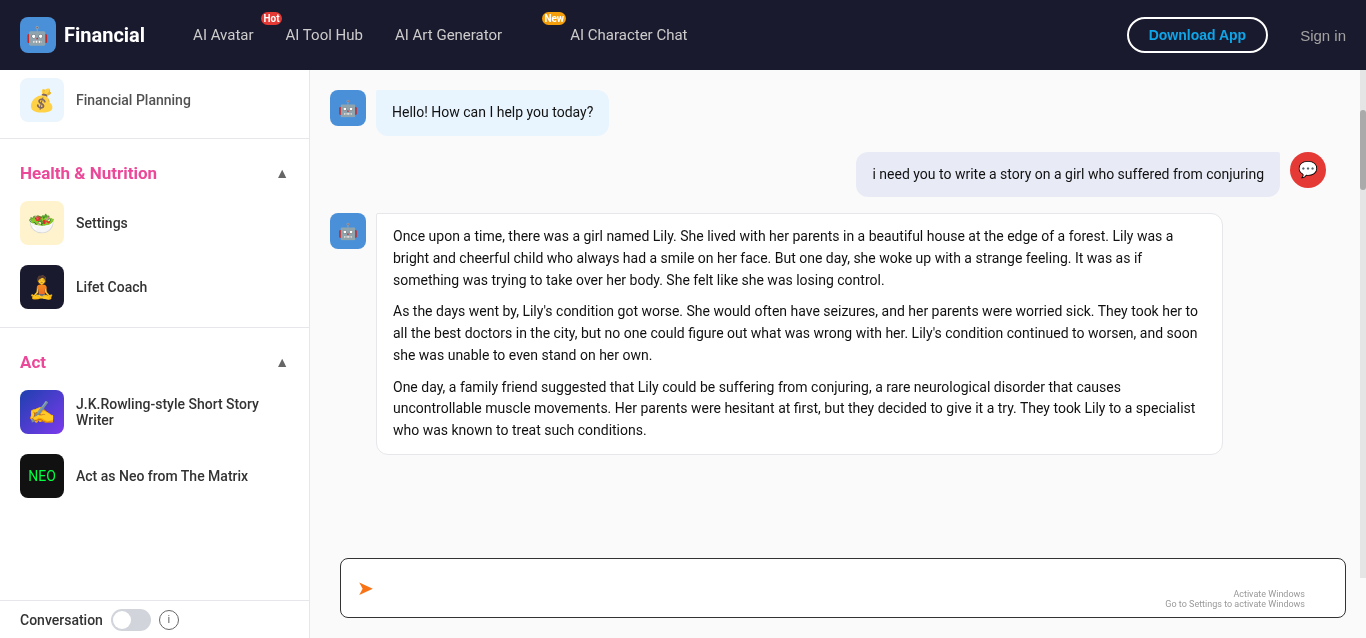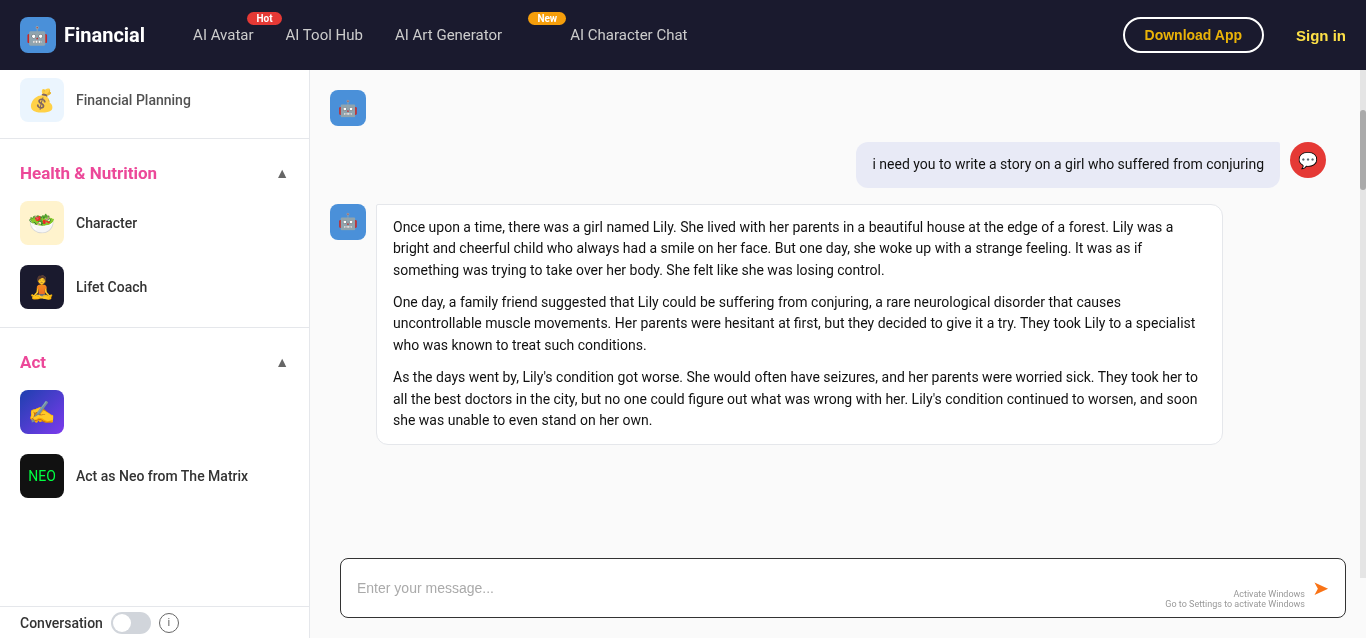--- a/index.html
+++ b/index.html
@@ -41,47 +41,47 @@
       font-size: 15px;
       cursor: pointer;
       position: relative;
       white-space: nowrap;
       padding: 4px 0;
     }
     .nav-badge {
       position: absolute;
       top: -10px;
       right: -28px;
-      padding: 1px 9px;
+      padding: 1px 2px;
       border-radius: 10px;
       font-size: 10px;
       font-weight: 700;
       color: white;
       text-align: center;
     }
     .nav-badge.hot { background: #e53935; }
     .nav-badge.new { background: #f59e0b; }
     .nav-spacer { flex: 1; }
     .download-btn {
       border: 2px solid white;
-      color: #eab308;
+      color: #0ea5e9;
       background: transparent;
       padding: 8px 20px;
       border-radius: 24px;
       font-size: 14px;
       font-weight: 600;
       cursor: pointer;
       white-space: nowrap;
     }
     .signin-btn {
-      color: #fde047;
+      color: #a3a3a3;
       background: transparent;
       border: none;
       font-size: 15px;
-      font-weight: 700;
+      font-weight: 400;
       cursor: pointer;
       white-space: nowrap;
     }
 
     
     .main-layout {
       display: flex;
       height: calc(638px - 70px);
     }
 
@@ -160,21 +160,21 @@
       cursor: pointer;
       opacity: 0.85;
     }
 
     
     .conversation-bar {
       position: absolute;
       bottom: 0;
       left: 0;
       right: 0;
-      height: 32px;
+      height: 38px;
       background: white;
       border-top: 1px solid #e5e7eb;
       display: flex;
       align-items: center;
       padding: 0 20px;
       gap: 8px;
     }
     .conversation-label {
       font-size: 14px;
       color: #333;
@@ -400,37 +400,38 @@
 
     <div class="sidebar-divider"></div>
 
     <div class="sidebar-section-header">
       <span class="sidebar-section-title">Health &amp; Nutrition</span>
       <span class="collapse-icon">▲</span>
     </div>
 
     <div class="sidebar-item">
       <div class="sidebar-thumb thumb-dietitian">🥗</div>
-      <span class="sidebar-item-label">Character</span>
+      <span class="sidebar-item-label">Settings</span>
     </div>
 
     <div class="sidebar-item">
       <div class="sidebar-thumb thumb-lifet" style="color:#fff;">🧘</div>
       <span class="sidebar-item-label">Lifet Coach</span>
     </div>
 
     <div class="sidebar-divider"></div>
 
     <div class="sidebar-section-header">
       <span class="sidebar-section-title">Act</span>
       <span class="collapse-icon">▲</span>
     </div>
 
     <div class="sidebar-item">
       <div class="sidebar-thumb thumb-rowling" style="color:#fff;">✍️</div>
+      <span class="sidebar-item-label">J.K.Rowling-style Short Story Writer</span>
     </div>
 
     <div class="sidebar-item">
       <div class="sidebar-thumb thumb-neo" style="color:#00ff41; font-size:14px;">NEO</div>
       <span class="sidebar-item-label">Act as Neo from The Matrix</span>
     </div>
 
     <div style="height: 60px;"></div>
     <div class="conversation-bar">
       <span class="conversation-label">Conversation</span>
@@ -440,47 +441,49 @@
       <div class="info-icon">i</div>
     </div>
   </aside>
 
   <main class="chat-area">
 
     <div class="chat-messages">
 
       <div class="message-row">
         <div class="bot-avatar">🤖</div>
+        <div class="bubble bot">
+          <span>Hello! How can I help you today?</span>
+        </div>
       </div>
 
       <div class="message-row user">
         <div class="user-avatar">💬</div>
         <div class="bubble user">
           <span>i need you to write a story on a girl who suffered from conjuring</span>
         </div>
       </div>
 
       <div class="message-row">
         <div class="bot-avatar">🤖</div>
         <div class="bubble bot-long">
           <p>Once upon a time, there was a girl named Lily. She lived with her parents in a beautiful house at the edge of a forest. Lily was a bright and cheerful child who always had a smile on her face. But one day, she woke up with a strange feeling. It was as if something was trying to take over her body. She felt like she was losing control.</p>
+          <p>As the days went by, Lily's condition got worse. She would often have seizures, and her parents were worried sick. They took her to all the best doctors in the city, but no one could figure out what was wrong with her. Lily's condition continued to worsen, and soon she was unable to even stand on her own.</p>
           <p>One day, a family friend suggested that Lily could be suffering from conjuring, a rare neurological disorder that causes uncontrollable muscle movements. Her parents were hesitant at first, but they decided to give it a try. They took Lily to a specialist who was known to treat such conditions.</p>
-          <p>As the days went by, Lily's condition got worse. She would often have seizures, and her parents were worried sick. They took her to all the best doctors in the city, but no one could figure out what was wrong with her. Lily's condition continued to worsen, and soon she was unable to even stand on her own.</p>
         </div>
       </div>
 
     </div>
 
     <div class="chat-scrollbar">
       <div class="chat-scrollbar-thumb"></div>
     </div>
 
     <div style="padding: 0 0 10px 10px; position: relative;">
       <div class="input-bar">
-        <input class="message-input" type="text" placeholder="Enter your message..." style="">
         <div class="windows-watermark">
           <div>Activate Windows</div>
           <div>Go to Settings to activate Windows</div>
         </div>
         <button class="send-btn">
           <span class="send-icon">➤</span>
         </button>
       </div>
     </div>
 

